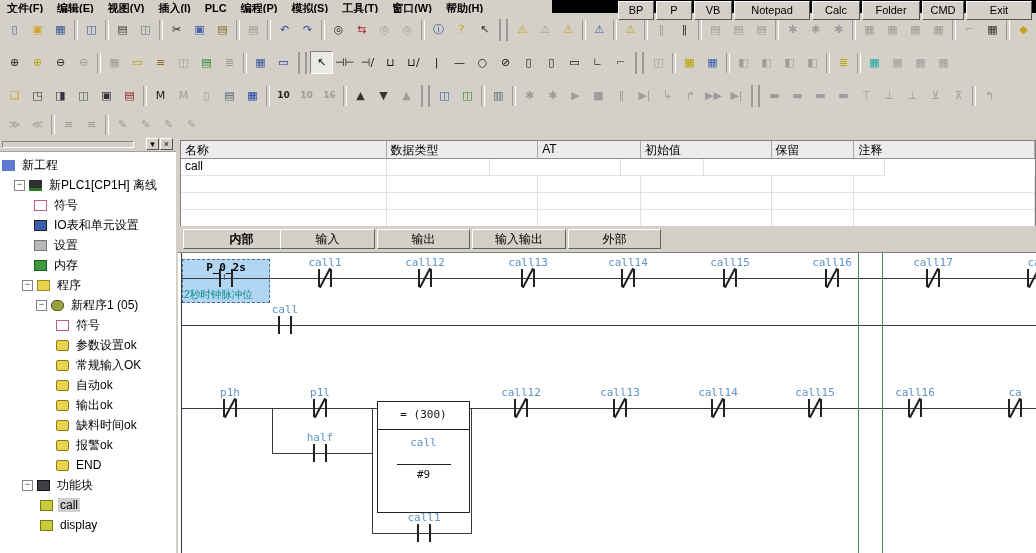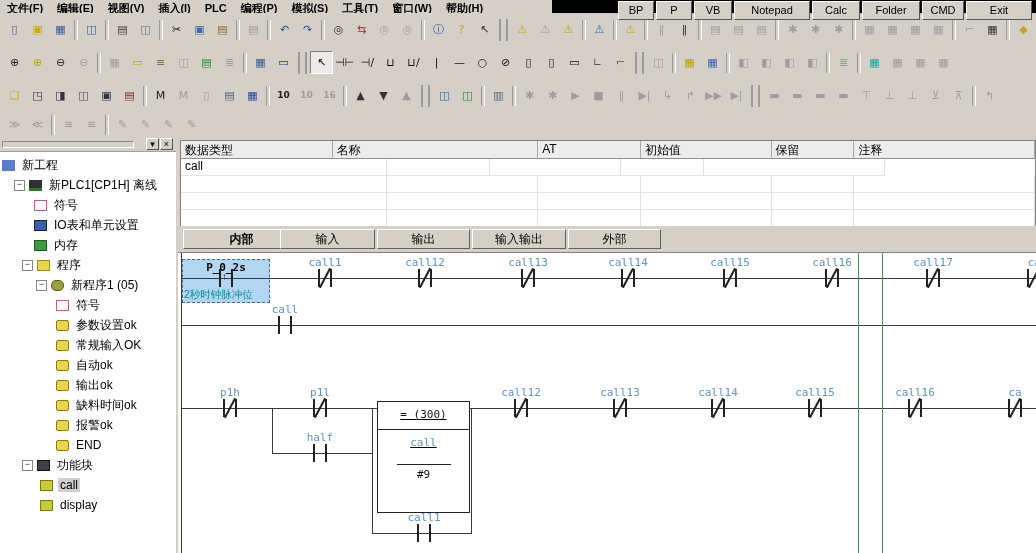--- a/index.html
+++ b/index.html
@@ -556,20 +556,25 @@
         <div class="trow" title="符号">
           <span style="width: 34px; flex: 0 0 auto;"></span>
           <span class="ticon i-symbols"></span>
           <span class="tlabel">符号</span>
         </div>
         <div class="trow" title="IO表和单元设置">
           <span style="width: 34px; flex: 0 0 auto;"></span>
           <span class="ticon i-iotable"></span>
           <span class="tlabel">IO表和单元设置</span>
         </div>
+        <div class="trow" title="设置">
+          <span style="width: 34px; flex: 0 0 auto;"></span>
+          <span class="ticon i-settings"></span>
+          <span class="tlabel">设置</span>
+        </div>
         <div class="trow" title="内存">
           <span style="width: 34px; flex: 0 0 auto;"></span>
           <span class="ticon i-memory"></span>
           <span class="tlabel">内存</span>
         </div>
         <div class="trow" title="程序">
           <span style="width: 22px; flex: 0 0 auto;"></span>
           <span class="exp">−</span>
           <span class="ticon i-programs"></span>
           <span class="tlabel">程序</span>
@@ -635,22 +640,22 @@
           <span style="width: 40px; flex: 0 0 auto;"></span>
           <span class="ticon i-fb"></span>
           <span class="tlabel">display</span>
         </div>
       </div>
   </div>
   <div id="vsplit"></div>
 
   <div id="vartable">
       <div class="vh">
+        <div class="c" style="width: 206px;">名称</div>
         <div class="c" style="width: 152px;">数据类型</div>
-        <div class="c" style="width: 206px;">名称</div>
         <div class="c" style="width: 103px;">AT</div>
         <div class="c" style="width: 131px;">初始值</div>
         <div class="c" style="width: 83px;">保留</div>
         <div class="c" style="width: 181px;">注释</div>
       </div>
       <div class="vr">
         <div class="c" style="width: 206px;">call</div>
         <div class="c" style="width: 103px;"></div>
         <div class="c" style="width: 131px;"></div>
         <div class="c" style="width: 83px;"></div>
@@ -695,21 +700,21 @@
       </div>
       <div class="lv" style="left: 3px; top: 0px; height: 301px;"></div>
       <div class="lh" style="left: 3px; top: 25px; width: 855px;"></div>
       <div class="lh" style="left: 3px; top: 72px; width: 855px;"></div>
       <div class="lh" style="left: 3px; top: 155px; width: 855px;"></div>
       <div class="lv" style="left: 94px; top: 155px; height: 46px;"></div>
       <div class="lh" style="left: 94px; top: 200px; width: 100px;"></div>
       <div class="lv" style="left: 194px; top: 155px; height: 126px;"></div>
       <div class="lh" style="left: 194px; top: 280px; width: 100px;"></div>
       <div class="lv" style="left: 293px; top: 155px; height: 126px;"></div>
-      <div class="lblock" style="left: 199px; top: 148px; width: 93px; height: 112px; text-decoration: underline;">
+      <div class="lblock" style="left: 199px; top: 148px; width: 93px; height: 112px;">
         <div class="lbhead">= (300)</div>
         <div class="lbop1" style="color: rgb(95, 147, 200);">call</div>
         <div class="lbover"></div>
         <div class="lbop2">#9</div>
       </div>
       <div class="lcontact" style="left: 35px; top: 16px;">
         <div class="cb l"></div>
         <div class="cb r"></div>
         <span class="rise">↑</span>
       </div>

